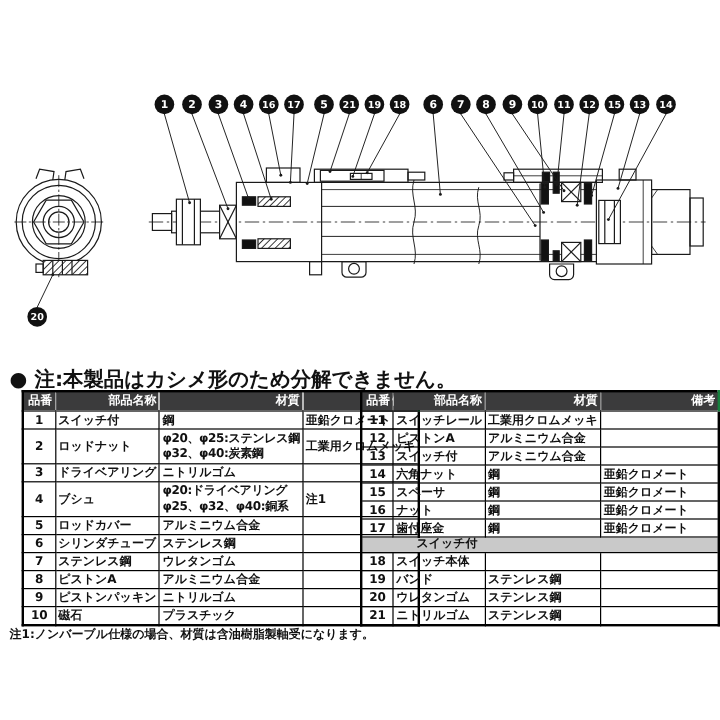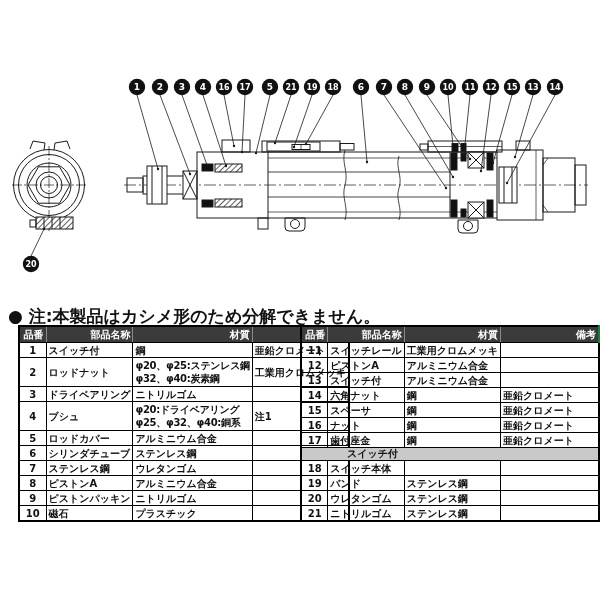--- a/index.html
+++ b/index.html
@@ -400,14 +400,15 @@
           <tr>
             <td class="num">21</td>
             <td>ニトリルゴム</td>
             <td>ステンレス鋼</td>
             <td></td>
           </tr>
         </tbody>
     </table>
   </div>
 
+  <div class="footnote">注1:ノンバーブル仕様の場合、材質は含油樹脂製軸受になります。</div>
 
 </div>
 
 </body></html>

